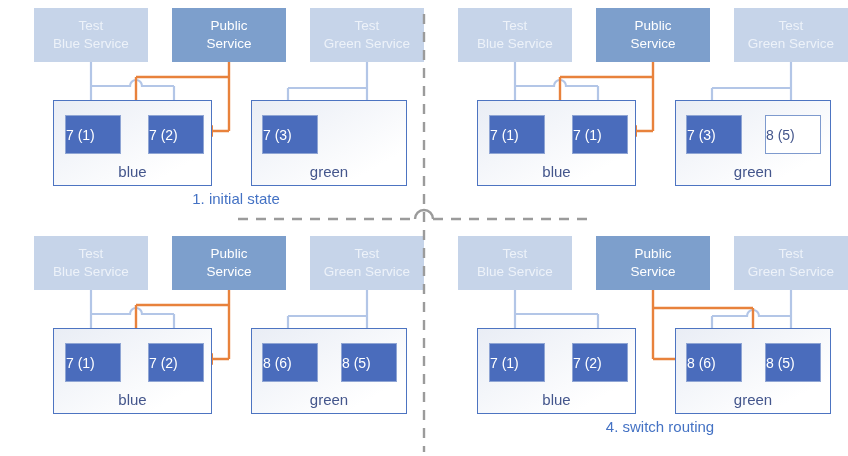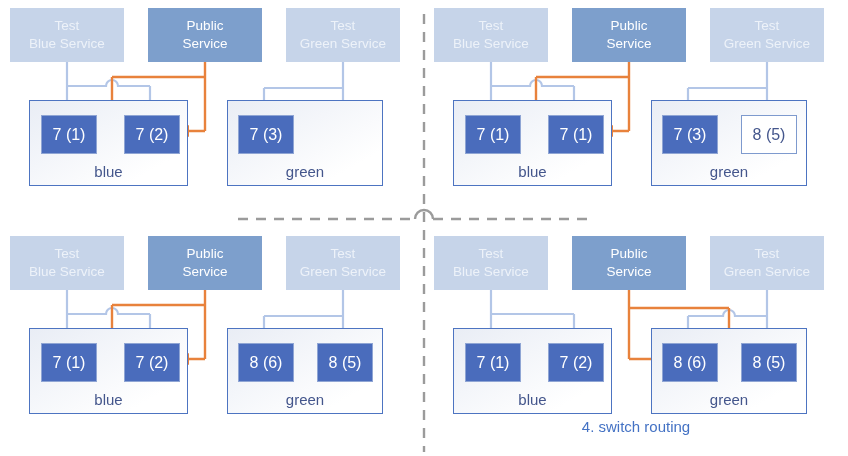--- a/index.html
+++ b/index.html
@@ -1,31 +1,31 @@
 <!DOCTYPE html>
 <html style="--test-service-bg: #c6d4e9; --test-service-text: #edf2f9; --public-service-bg: #7d9fcc; --public-service-text: #ffffff; --pod-bg: #4a6cbc; --pod-border: #8fa5d4; --pod-text: #ffffff; --pod-new-bg: #ffffff; --pod-new-border: #7e9ace; --pod-new-text: #44568c; --env-border: #4d74c1; --env-bg-top: #e9edf5; --env-bg-bottom: #ffffff; --env-label-text: #44568c; --caption-text: #4472c4; --test-arrow: #b3c6e7; --public-arrow: #e8823c; --divider: #9b9b9b;"><head>
 <meta charset="utf-8">
 <style>
   html,body{margin:0;padding:0;background:#ffffff;}
   .canvas{position:relative;width:848px;height:456px;background:#ffffff;overflow:hidden;
           font-family:"Liberation Sans", sans-serif;}
-  .panel{position:absolute;width:424px;height:228px;}
+  .panel{position:absolute;width:424px;height:228px;margin-left:24px;}
   .connectors{position:absolute;left:0;top:0;width:424px;height:228px;pointer-events:none;}
   .connectors .lb{fill:none;stroke:var(--test-arrow);stroke-width:2.2;}
   .connectors .lba{fill:var(--test-arrow);stroke:none;}
   .connectors .or{fill:none;stroke:var(--public-arrow);stroke-width:2.4;}
   .connectors .ora{fill:var(--public-arrow);stroke:none;}
   .svc{position:absolute;top:8px;width:114px;height:54px;display:flex;flex-direction:column;
        align-items:center;justify-content:center;line-height:1.35;font-size:13.5px;text-align:center;}
   .svc.test{background:var(--test-service-bg);color:var(--test-service-text);}
   .svc.public{background:var(--public-service-bg);color:var(--public-service-text);}
   .env{position:absolute;top:100px;height:84px;border:1.5px solid var(--env-border);
        background:linear-gradient(150deg,var(--env-bg-top) 0%,var(--env-bg-bottom) 80%);}
-  .pod{position:absolute;top:14px;width:54px;height:37px;display:flex;align-items:center;justify-content:center;
-       font-size:16px;background:var(--pod-bg);color:var(--pod-text);border:1px solid var(--pod-border);}
+  .pod{position:absolute;top:14px;width:54px;height:37px;display:flex;align-items:center;justify-content:flex-start;
+       font-size:14px;background:var(--pod-bg);color:var(--pod-text);border:1px solid var(--pod-border);}
   .pod[data-variant="new"]{background:var(--pod-new-bg);color:var(--pod-new-text);
        border:1.5px solid var(--pod-new-border);}
   .envlabel{position:absolute;left:0;right:0;bottom:5px;text-align:center;font-size:15px;
        color:var(--env-label-text);}
   .caption{position:absolute;left:0;top:190px;width:100%;text-align:center;font-size:15px;
        color:var(--caption-text);}
   .dividers{position:absolute;left:0;top:0;width:848px;height:456px;pointer-events:none;}
   .dividers .dash{fill:none;stroke:var(--divider);stroke-width:2.4;stroke-dasharray:10 8;}
   .dividers .hop{fill:none;stroke:var(--divider);stroke-width:2.4;}
 </style>
@@ -66,20 +66,21 @@
         <span>7 (2)</span>
       </div>
       <div class="envlabel">blue</div>
     </div>
     <div class="env" style="left:227px;width:154px">
       <div class="pod" style="left:10px" data-variant="active">
         <span>7 (3)</span>
       </div>
       <div class="envlabel">green</div>
     </div>
+    <div class="caption">1. initial state</div>
   </section>
 
   <section class="panel" style="left:424px;top:0">
     <svg class="connectors" viewBox="0 0 424 228">
       <path class="lb" d="M67,62 V86 M67,86 H106 A6,6 0 0 1 118,86 H150 M67,86 V105 M150,86 V105"></path>
       <polygon class="lba" points="61,104 73,104 67,114"></polygon>
       <polygon class="lba" points="144,104 156,104 150,114"></polygon>
       <path class="lb" d="M343,62 V88 M264,88 H343 M264,88 V105 M343,88 V105"></path>
       <polygon class="lba" points="258,104 270,104 264,114"></polygon>
       <polygon class="lba" points="337,104 349,104 343,114"></polygon>

